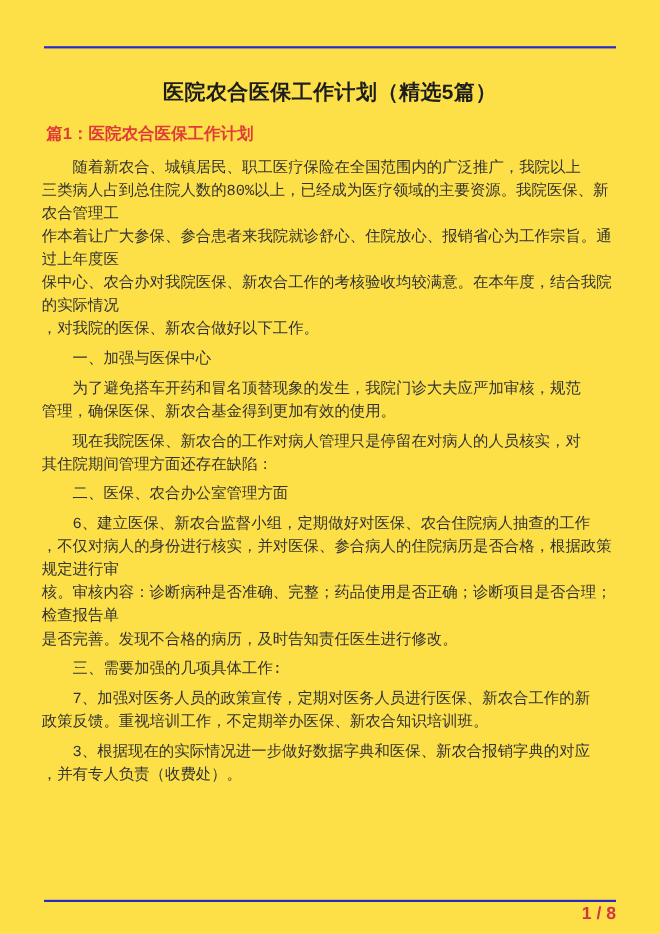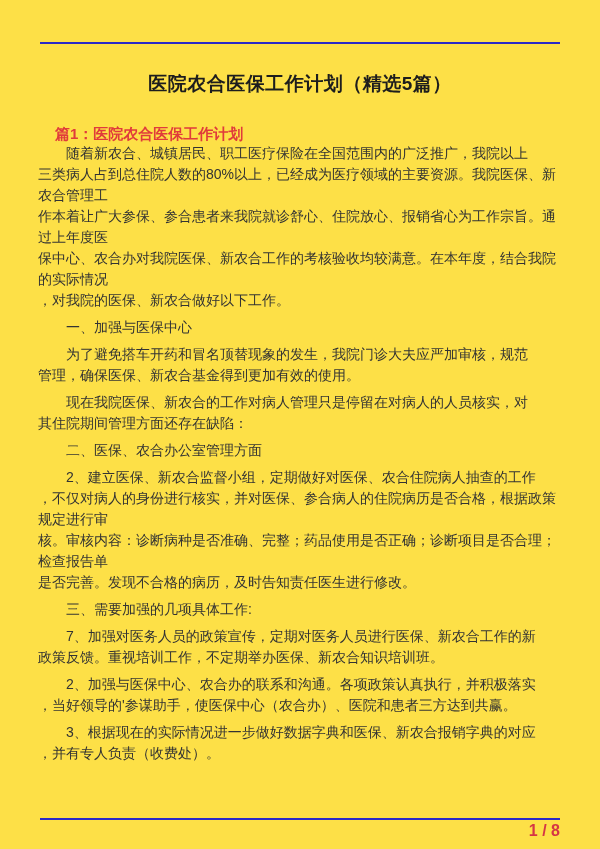--- a/index.html
+++ b/index.html
@@ -33,38 +33,39 @@
     text-align: center;
     font-size: 19px;
     font-weight: bold;
     color: #1d1d1d;
     letter-spacing: 0.5px;
   }
   .red-heading {
     position: absolute;
     top: 108px;
     left: 38px;
-    margin: 17px;
+    margin: 4px;
     font-size: 15px;
     font-weight: bold;
     color: #e03b3b;
   }
   .content {
     position: absolute;
     top: 143px;
     left: 38px;
     width: 524px;
     font-size: 14px;
     line-height: 21px;
     color: #333333;
   }
   .content p {
     margin: 0 0 6px 0;
     white-space: pre-line;
     word-break: break-all;
+    font-family: Liberation Mono, monospace;
   }
   .bottom-rule {
     position: absolute;
     top: 818px;
     left: 40px;
     right: 40px;
     height: 2px;
     background: #2a2ac6;
   }
   .page-number {
@@ -92,29 +93,27 @@
 三类病人占到总住院人数的80%以上，已经成为医疗领域的主要资源。我院医保、新农合管理工
 作本着让广大参保、参合患者来我院就诊舒心、住院放心、报销省心为工作宗旨。通过上年度医
 保中心、农合办对我院医保、新农合工作的考核验收均较满意。在本年度，结合我院的实际情况
 ，对我院的医保、新农合做好以下工作。</p>
     <p>　　一、加强与医保中心</p>
     <p>　　为了避免搭车开药和冒名顶替现象的发生，我院门诊大夫应严加审核，规范
 管理，确保医保、新农合基金得到更加有效的使用。</p>
     <p>　　现在我院医保、新农合的工作对病人管理只是停留在对病人的人员核实，对
 其住院期间管理方面还存在缺陷：</p>
     <p>　　二、医保、农合办公室管理方面</p>
-    <p>　　2、建立医保、新农合监督小组，定期做好对医保、农合住院病人抽查的工作
+    <p>　　6、建立医保、新农合监督小组，定期做好对医保、农合住院病人抽查的工作
 ，不仅对病人的身份进行核实，并对医保、参合病人的住院病历是否合格，根据政策规定进行审
 核。审核内容：诊断病种是否准确、完整；药品使用是否正确；诊断项目是否合理；检查报告单
 是否完善。发现不合格的病历，及时告知责任医生进行修改。</p>
     <p>　　三、需要加强的几项具体工作:</p>
     <p>　　7、加强对医务人员的政策宣传，定期对医务人员进行医保、新农合工作的新
 政策反馈。重视培训工作，不定期举办医保、新农合知识培训班。</p>
-    <p>　　2、加强与医保中心、农合办的联系和沟通。各项政策认真执行，并积极落实
-，当好领导的'参谋助手，使医保中心（农合办）、医院和患者三方达到共赢。</p>
     <p>　　3、根据现在的实际情况进一步做好数据字典和医保、新农合报销字典的对应
 ，并有专人负责（收费处）。</p>
   </div>
 
   <div class="bottom-rule"></div>
 
   <div class="page-number">1 / 8</div>
 
 </div>
 

